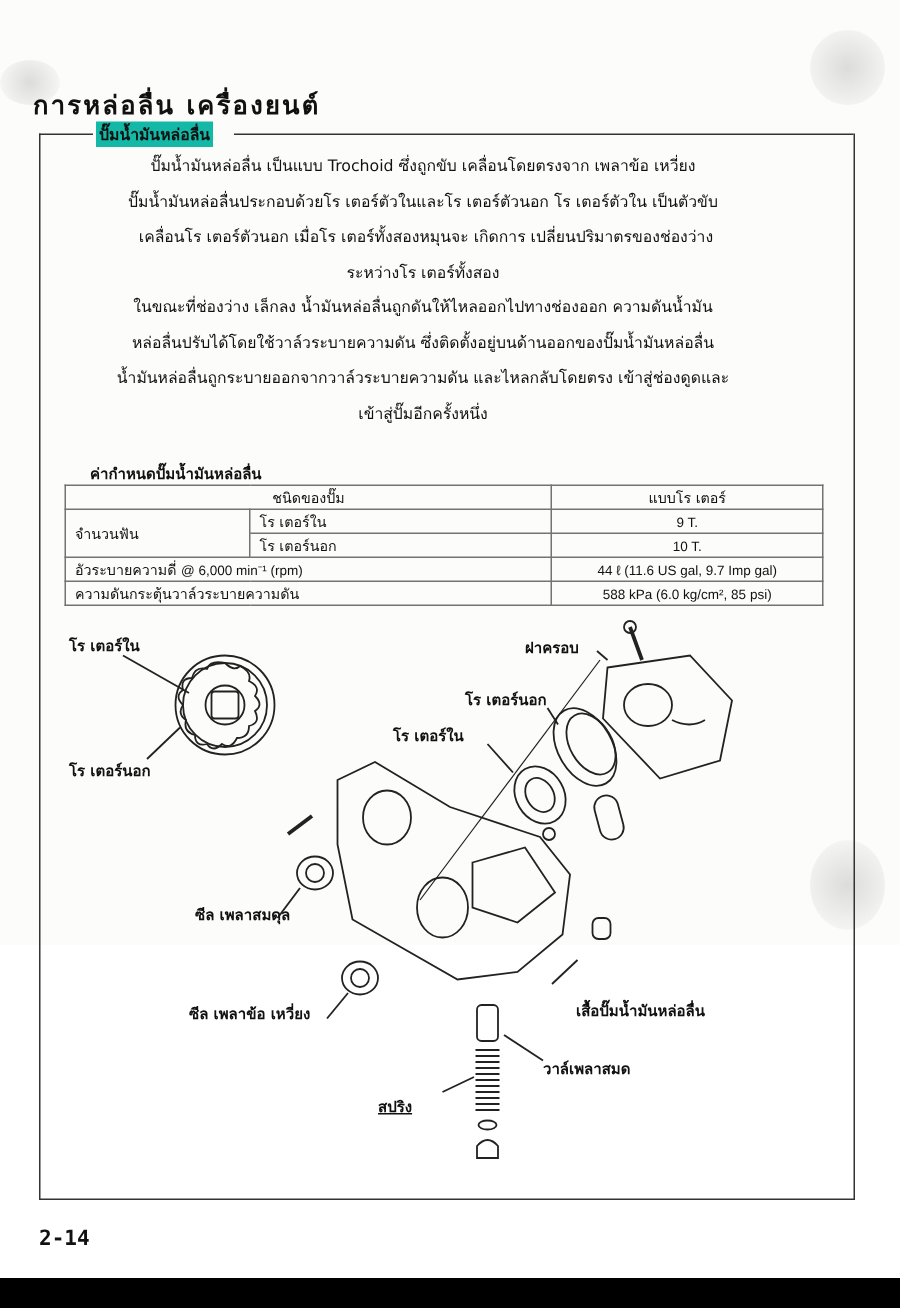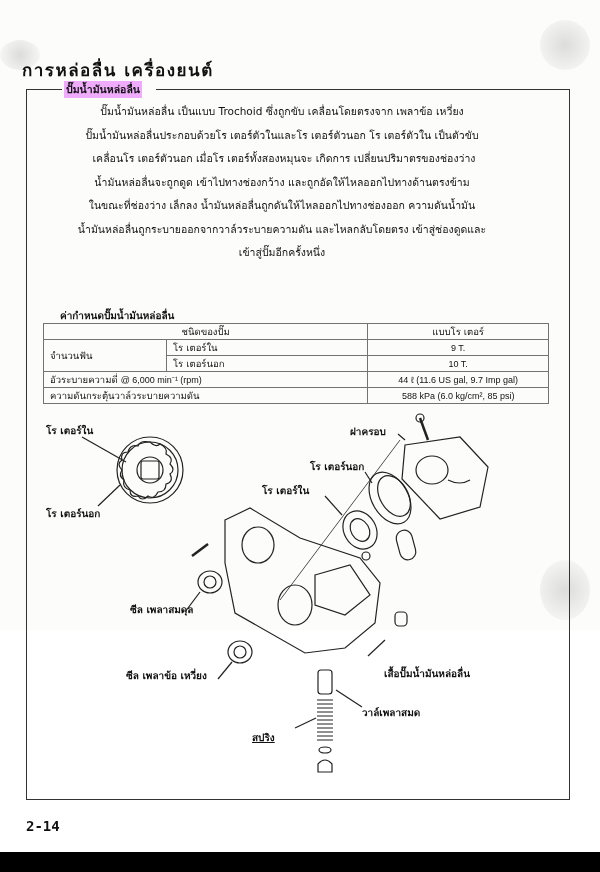--- a/index.html
+++ b/index.html
@@ -3,21 +3,21 @@
 <meta charset="utf-8">
 <style>
   html,body{margin:0;padding:0;}
   body{width:600px;height:872px;background:#fff;position:relative;overflow:hidden;font-family:"DejaVu Sans","Liberation Sans",sans-serif;color:#111;}
   .page{position:absolute;left:0;top:0;width:600px;height:630px;background:#fcfcfb;}
   .scan-spot{position:absolute;border-radius:50%;background:radial-gradient(circle,rgba(160,160,160,.35),rgba(200,200,200,0));}
   .title{position:absolute;left:22px;top:56px;font-size:17px;font-weight:bold;letter-spacing:1.5px;}
   .frame{position:absolute;left:26px;top:89px;width:542px;height:710px;border:1.4px solid #333;border-top:none;}
   .frame-top-left{position:absolute;left:26px;top:89px;width:36px;border-top:1.4px solid #333;}
   .frame-top-right{position:absolute;left:156px;top:89px;width:413px;border-top:1.4px solid #333;}
-  .section-label{position:absolute;left:64px;top:81px;font-size:10.5px;font-weight:bold;background:#f0abfc;padding:0 2px;}
+  .section-label{position:absolute;left:64px;top:81px;font-size:10.5px;font-weight:bold;background:#14b8a6;padding:0 2px;}
   .para{position:absolute;left:62px;top:100px;width:440px;font-size:10.5px;line-height:23.5px;text-align:center;}
   .para .line{white-space:nowrap;height:23.5px;}
   .table-title{position:absolute;left:60px;top:308px;font-size:10px;font-weight:bold;}
   table.spec{position:absolute;left:43px;top:323px;width:506px;border-collapse:collapse;font-size:9.5px;}
   table.spec td{border:1px solid #737373;height:14px;padding:0 6px;}
   table.spec td.c{text-align:center;}
   table.spec td.v{text-align:center;font-family:"Liberation Sans",sans-serif;font-size:9px;}
   .lbl{position:absolute;font-size:10px;font-weight:bold;white-space:nowrap;}
   .page-num{position:absolute;left:26px;top:818px;font-family:"DejaVu Sans Mono",monospace;font-weight:bold;font-size:14px;}
   .footer-bar{position:absolute;left:0;top:852px;width:600px;height:20px;background:#000;}
@@ -36,22 +36,23 @@
 
   <div class="frame"></div>
   <div class="frame-top-left"></div>
   <div class="frame-top-right"></div>
   <div class="section-label">ปั๊มน้ำมันหล่อลื่น</div>
 
   <div class="para">
     <div class="line">ปั๊มน้ำมันหล่อลื่น เป็นแบบ Trochoid ซึ่งถูกขับ เคลื่อนโดยตรงจาก เพลาข้อ เหวี่ยง</div>
     <div class="line">ปั๊มน้ำมันหล่อลื่นประกอบด้วยโร เตอร์ตัวในและโร เตอร์ตัวนอก      โร เตอร์ตัวใน เป็นตัวขับ</div>
     <div class="line" style="padding-left:4px">เคลื่อนโร เตอร์ตัวนอก      เมื่อโร เตอร์ทั้งสองหมุนจะ เกิดการ เปลี่ยนปริมาตรของช่องว่าง</div>
-    <div class="line">น้ำมันหล่อลื่นจะถูกดูด เข้าไปทางช่องกว้าง และถูกอัดให้ไหลออกไปทางด้านตรงข้าม</div>
+    <div class="line">ระหว่างโร เตอร์ทั้งสอง</div>
     <div class="line">ในขณะที่ช่องว่าง เล็กลง   น้ำมันหล่อลื่นถูกดันให้ไหลออกไปทางช่องออก      ความดันน้ำมัน</div>
+    <div class="line">หล่อลื่นปรับได้โดยใช้วาล์วระบายความดัน      ซึ่งติดตั้งอยู่บนด้านออกของปั๊มน้ำมันหล่อลื่น</div>
     <div class="line">น้ำมันหล่อลื่นถูกระบายออกจากวาล์วระบายความดัน และไหลกลับโดยตรง เข้าสู่ช่องดูดและ</div>
     <div class="line">เข้าสู่ปั๊มอีกครั้งหนึ่ง</div>
   </div>
 
   <div class="table-title">ค่ากำหนดปั๊มน้ำมันหล่อลื่น</div>
   <table class="spec">
     <tbody>
         <tr>
       <td class="c" colspan="2" style="width:258px">ชนิดของปั๊ม</td>
       <td class="c">แบบโร เตอร์</td>

